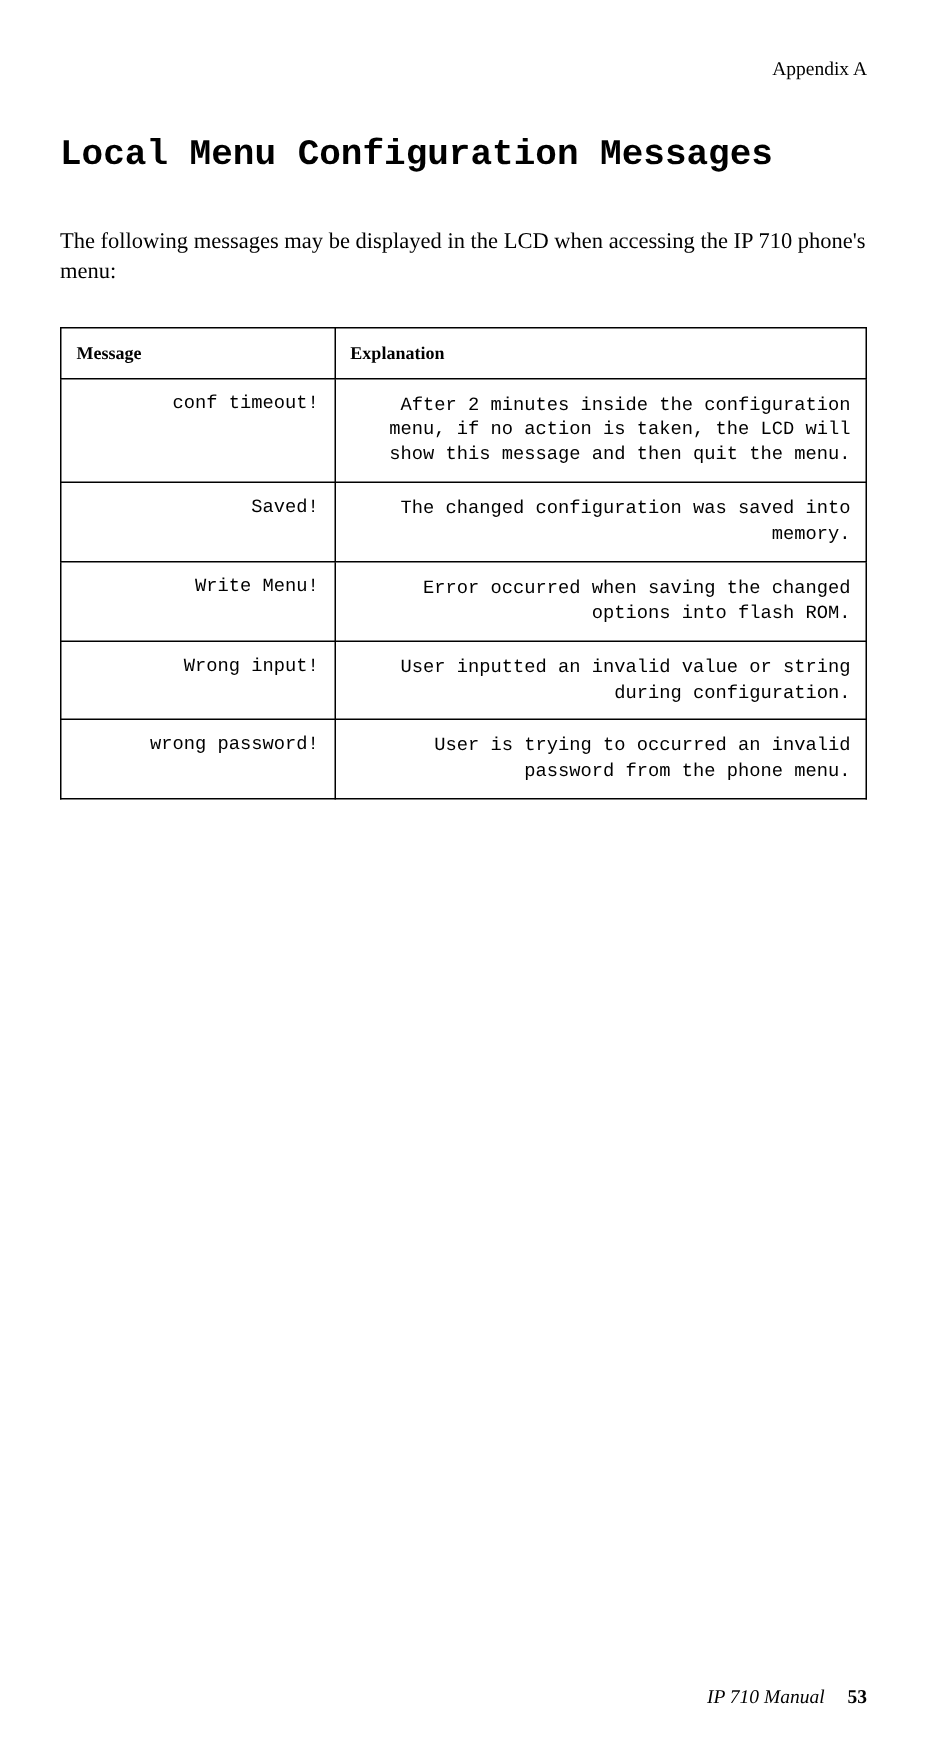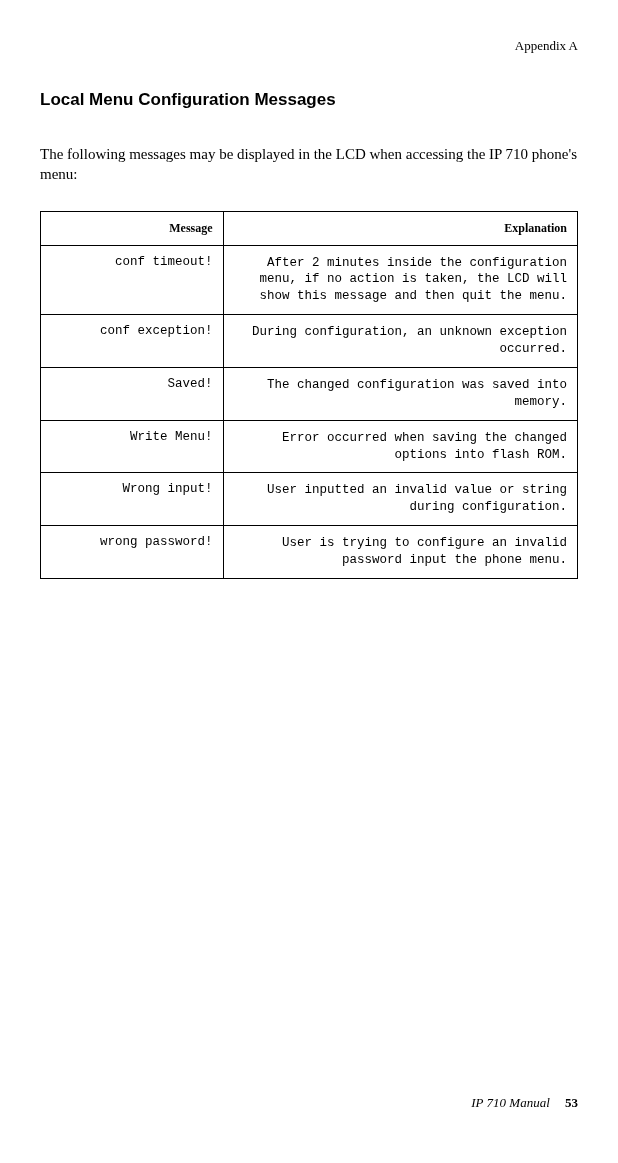--- a/index.html
+++ b/index.html
@@ -16,23 +16,23 @@
       position: relative;
       padding: 38px 40px 40px 40px;
     }
     .header-right {
       text-align: right;
       font-size: 13px;
       font-family: Georgia, serif;
       margin-bottom: 36px;
     }
     .section-title {
-      font-family: Liberation Sans, sans-serif;
+      font-family: Liberation Mono, monospace;
       font-weight: bold;
-      font-size: 17px;
+      font-size: 24px;
     }
     .intro-text {
       font-size: 15px;
       line-height: 1.35;
       margin-bottom: 26px;
       margin-top: 34px;
     }
     table {
       width: 100%;
       border-collapse: collapse;
@@ -41,36 +41,36 @@
     th, td {
       border: 1px solid #000;
       padding: 9px 10px;
       text-align: right;
       vertical-align: top;
     }
     th {
       font-family: Georgia, 'Times New Roman', serif;
       font-weight: bold;
       font-size: 12px;
-      text-align: right;
+      text-align: left;
     }
     td.message-cell {
       font-family: 'Courier New', Courier, monospace;
       font-size: 12.5px;
       width: 34%;
       vertical-align: top;
     }
     td.explanation-cell {
       font-family: Liberation Mono, monospace;
       font-size: 12.5px;
       line-height: 1.35;
     }
     .footer {
       position: absolute;
-      bottom: 52px;
+      bottom: 24px;
       right: 40px;
       font-size: 13px;
       font-family: Georgia, serif;
       font-style: italic;
     }
     .footer .page-num {
       font-style: normal;
       font-weight: bold;
       margin-left: 12px;
     }
@@ -90,38 +90,34 @@
       <th>Message</th>
       <th>Explanation</th>
     </tr>
   </thead>
   <tbody>
     <tr>
       <td class="message-cell">conf timeout!</td>
       <td class="explanation-cell">After 2 minutes inside the configuration menu, if no action is taken, the LCD will show this message and then quit the menu.</td>
     </tr>
     <tr>
-      <td class="message-cell">conf exception!</td>
-      <td class="explanation-cell">During configuration, an unknown exception occurred.</td>
-    </tr>
-    <tr>
       <td class="message-cell">Saved!</td>
       <td class="explanation-cell">The changed configuration was saved into memory.</td>
     </tr>
     <tr>
       <td class="message-cell">Write Menu!</td>
       <td class="explanation-cell">Error occurred when saving the changed options into flash ROM.</td>
     </tr>
     <tr>
       <td class="message-cell">Wrong input!</td>
       <td class="explanation-cell">User inputted an invalid value or string during configuration.</td>
     </tr>
     <tr>
       <td class="message-cell">wrong password!</td>
-      <td class="explanation-cell">User is trying to configure an invalid password input the phone menu.</td>
+      <td class="explanation-cell">User is trying to occurred an invalid password from the phone menu.</td>
     </tr>
   </tbody>
 </table>
 
 <div class="footer">
   <span>IP 710 Manual</span>
   <span class="page-num">53</span>
 </div>
 
 </body></html>

